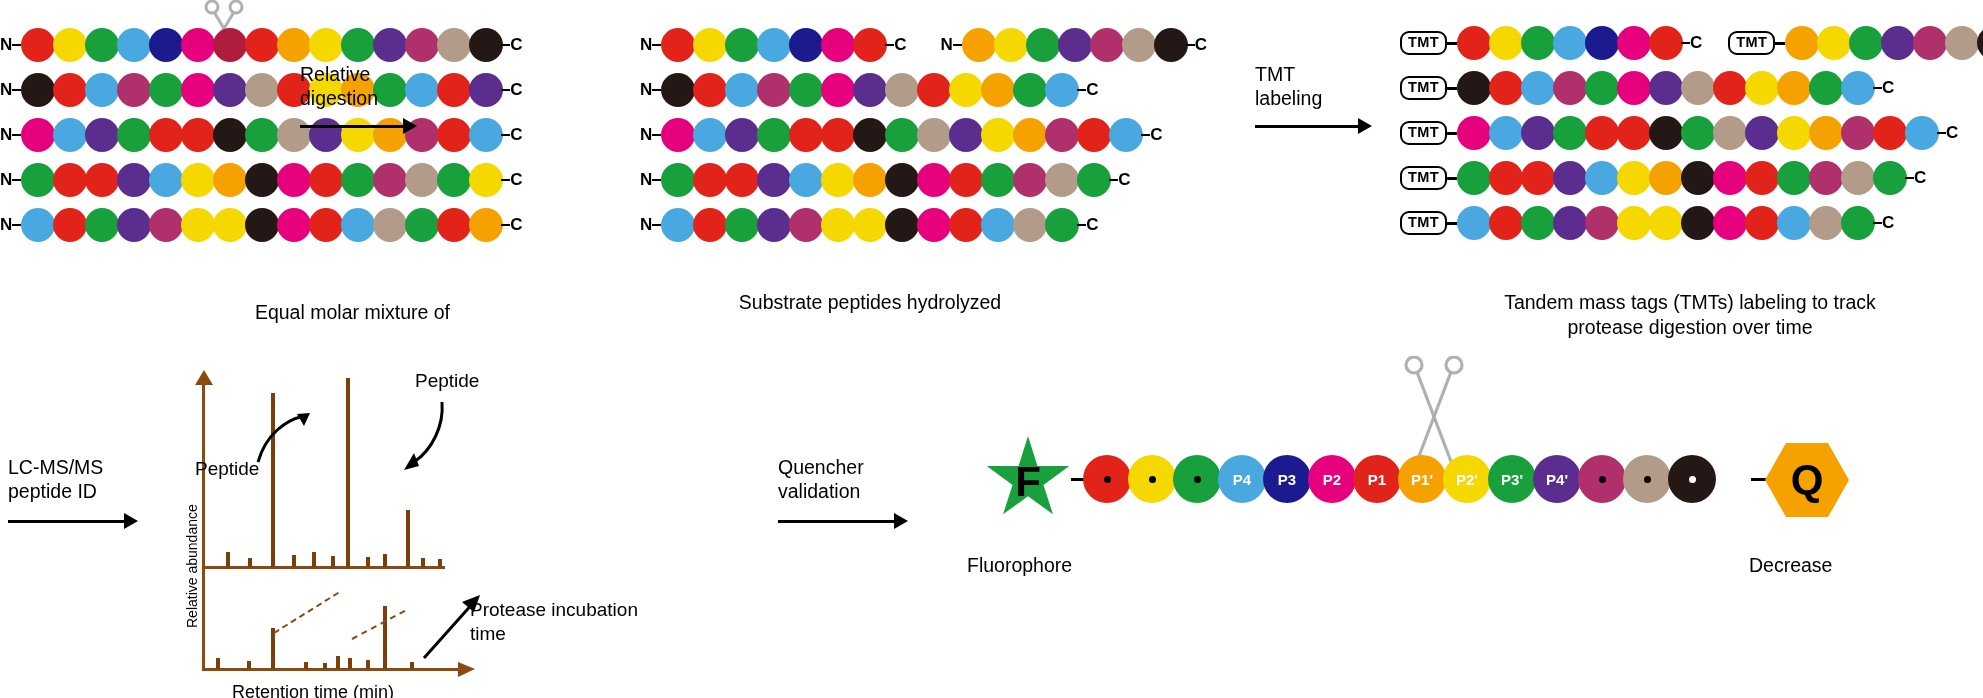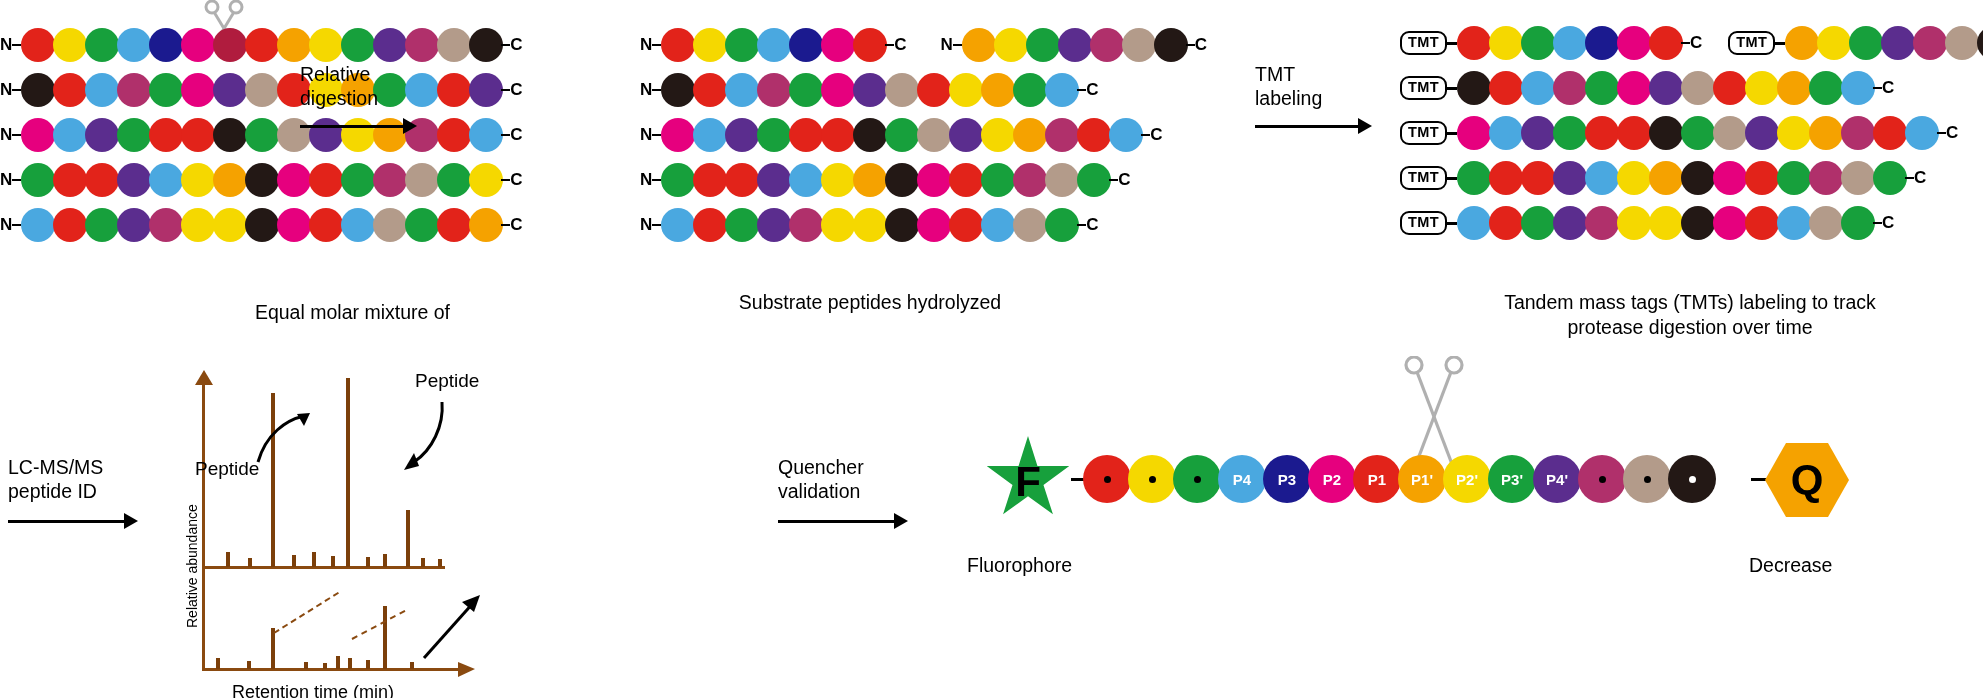--- a/index.html
+++ b/index.html
@@ -551,20 +551,24 @@
     <path d="M6,52 C14,24 34,10 52,6" stroke="#000" stroke-width="3" fill="none"></path>
     <polygon points="58,3 45,4 52,16" fill="#000"></polygon>
   </svg>
 
   <div class="ann" style="left:245px;top:0px;">Peptide</div>
   <svg class="abs" style="left:222px;top:28px;" width="62" height="74" viewBox="0 0 62 74">
     <path d="M50,4 C52,28 40,52 22,64" stroke="#000" stroke-width="3" fill="none"></path>
     <polygon points="12,72 27,68 22,55" fill="#000"></polygon>
   </svg>
 
+  <div class="ann" style="left:300px;top:228px;width:190px;line-height:24px;">
+    <div>Protease incubation</div>
+    <div>time</div>
+  </div>
   <svg class="abs" style="left:252px;top:222px;" width="64" height="70" viewBox="0 0 64 70">
     <line x1="2" y1="66" x2="52" y2="10" stroke="#000" stroke-width="3"></line>
     <polygon points="58,3 40,10 52,20" fill="#000"></polygon>
   </svg>
 </div>
 
 <div class="abs" style="left:778px;top:455px;">
   <div class="step-label" style="left:0px;top:0px;width:130px;">
     <div>Quencher</div>
     <div>validation</div>

